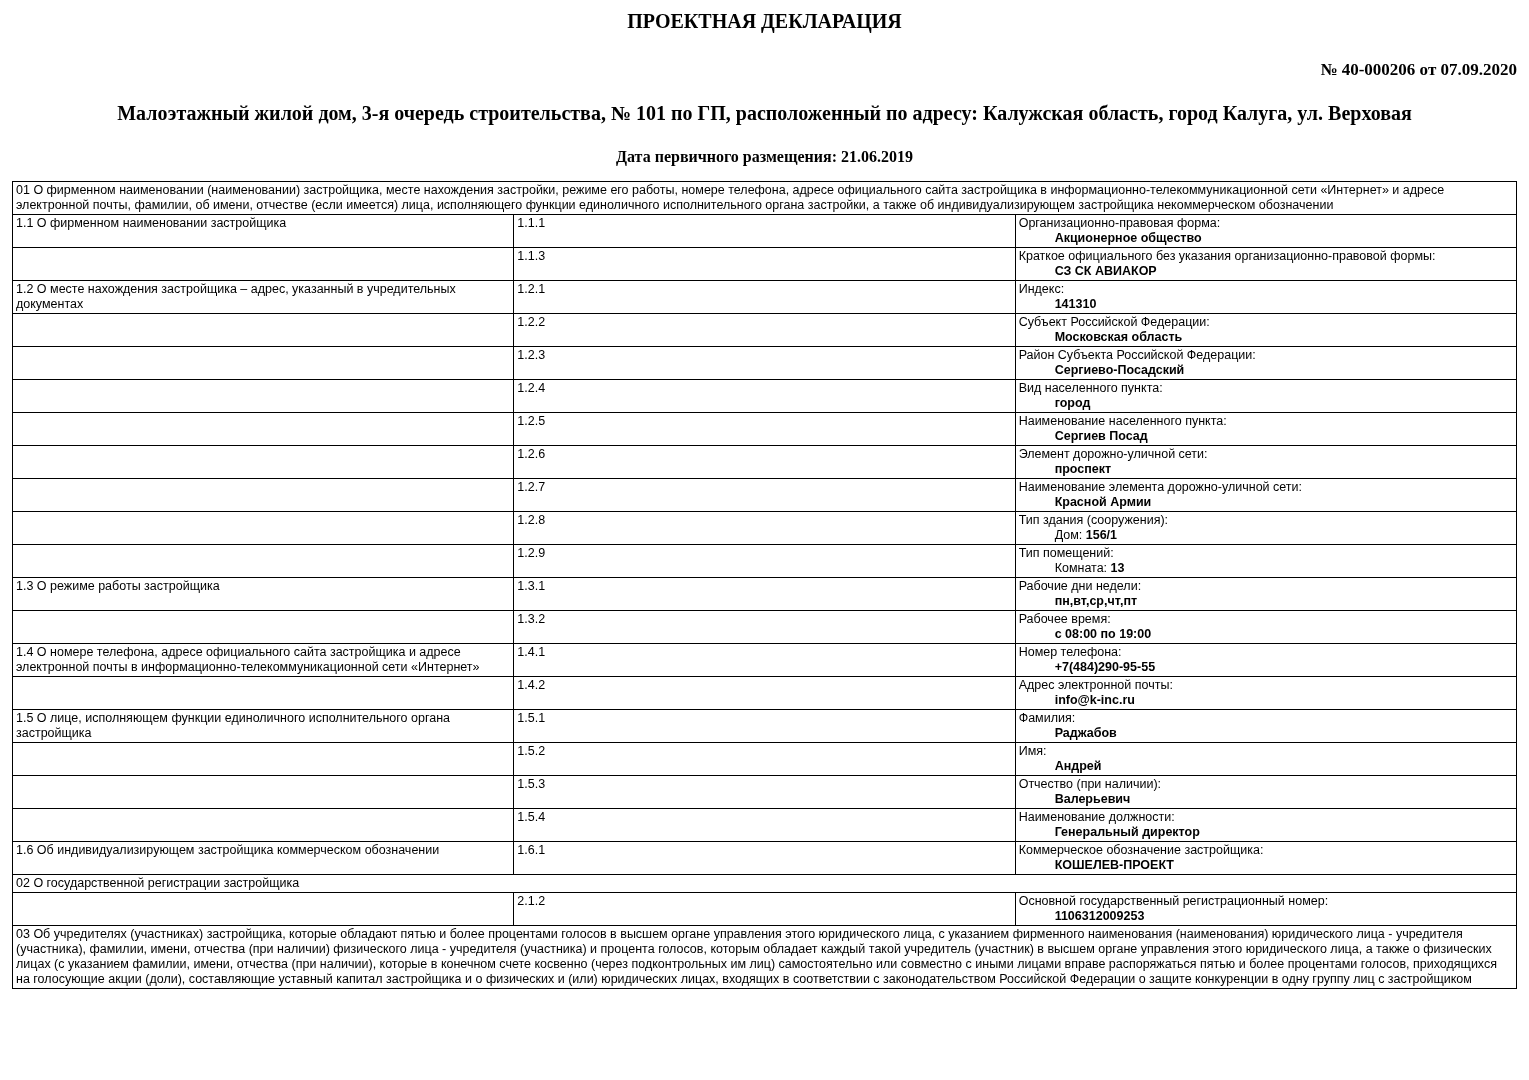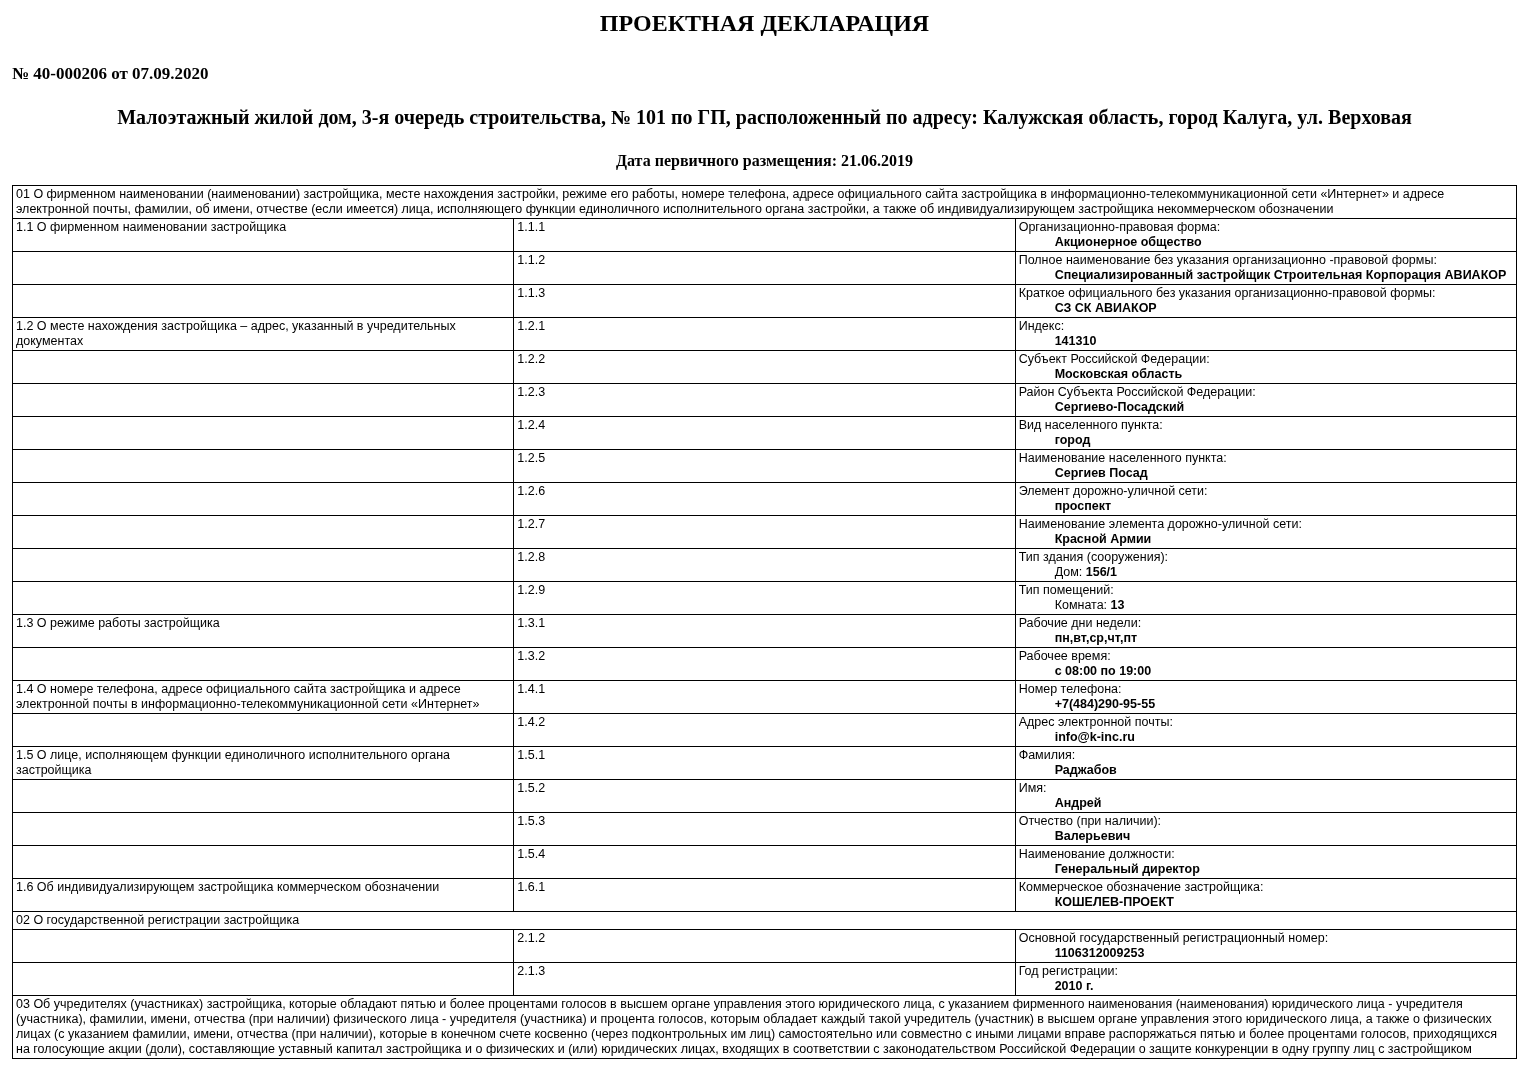--- a/index.html
+++ b/index.html
@@ -10,25 +10,25 @@
     background: #ffffff;
     color: #000000;
     font-family: "Liberation Sans", sans-serif;
   }
   .page { padding: 0 12px; }
 
   .doc-title {
     text-align: center;
     font-family: "Liberation Serif", serif;
     font-weight: bold;
-    font-size: 24px;
+    font-size: 20px;
     margin: 10px 0 6px 0;
   }
   .doc-number {
-    text-align: left;
+    text-align: right;
     font-family: "Liberation Serif", serif;
     font-weight: bold;
     font-size: 17px;
     margin-top: 27px;
   }
   .doc-object {
     text-align: center;
     font-family: "Liberation Serif", serif;
     font-weight: bold;
     font-size: 20px;
@@ -85,28 +85,20 @@
         <tr>
           <td class="label-cell">1.1 О фирменном наименовании застройщика</td>
           <td class="code-cell">1.1.1</td>
           <td class="value-cell">
             <div class="field-line">Организационно-правовая форма:</div>
             <div class="value-line">Акционерное общество</div>
           </td>
         </tr>
         <tr>
           <td class="label-cell"></td>
-          <td class="code-cell">1.1.2</td>
-          <td class="value-cell">
-            <div class="field-line">Полное наименование без указания организационно -правовой формы:</div>
-            <div class="value-line">Специализированный застройщик Строительная Корпорация АВИАКОР</div>
-          </td>
-        </tr>
-        <tr>
-          <td class="label-cell"></td>
           <td class="code-cell">1.1.3</td>
           <td class="value-cell">
             <div class="field-line">Краткое официального без указания организационно-правовой формы:</div>
             <div class="value-line">СЗ СК АВИАКОР</div>
           </td>
         </tr>
         <tr>
           <td class="label-cell">1.2 О месте нахождения застройщика – адрес, указанный в учредительных документах</td>
           <td class="code-cell">1.2.1</td>
           <td class="value-cell">
@@ -252,28 +244,20 @@
         </tr>
         <tr>
           <td colspan="3" class="section-header">02 О государственной регистрации застройщика</td>
         </tr>
         <tr>
           <td class="label-cell"></td>
           <td class="code-cell">2.1.2</td>
           <td class="value-cell">
             <div class="field-line">Основной государственный регистрационный номер:</div>
             <div class="value-line">1106312009253</div>
-          </td>
-        </tr>
-        <tr>
-          <td class="label-cell"></td>
-          <td class="code-cell">2.1.3</td>
-          <td class="value-cell">
-            <div class="field-line">Год регистрации:</div>
-            <div class="value-line">2010 г.</div>
           </td>
         </tr>
         <tr>
           <td colspan="3" class="section-header">03 Об учредителях (участниках) застройщика, которые обладают пятью и более процентами голосов в высшем органе управления этого юридического лица, с указанием фирменного наименования (наименования) юридического лица - учредителя (участника), фамилии, имени, отчества (при наличии) физического лица - учредителя (участника) и процента голосов, которым обладает каждый такой учредитель (участник) в высшем органе управления этого юридического лица, а также о физических лицах (с указанием фамилии, имени, отчества (при наличии), которые в конечном счете косвенно (через подконтрольных им лиц) самостоятельно или совместно с иными лицами вправе распоряжаться пятью и более процентами голосов, приходящихся на голосующие акции (доли), составляющие уставный капитал застройщика и о физических и (или) юридических лицах, входящих в соответствии с законодательством Российской Федерации о защите конкуренции в одну группу лиц с застройщиком</td>
         </tr>
       </tbody>
   </table>
 </div>
 
 </body></html>

